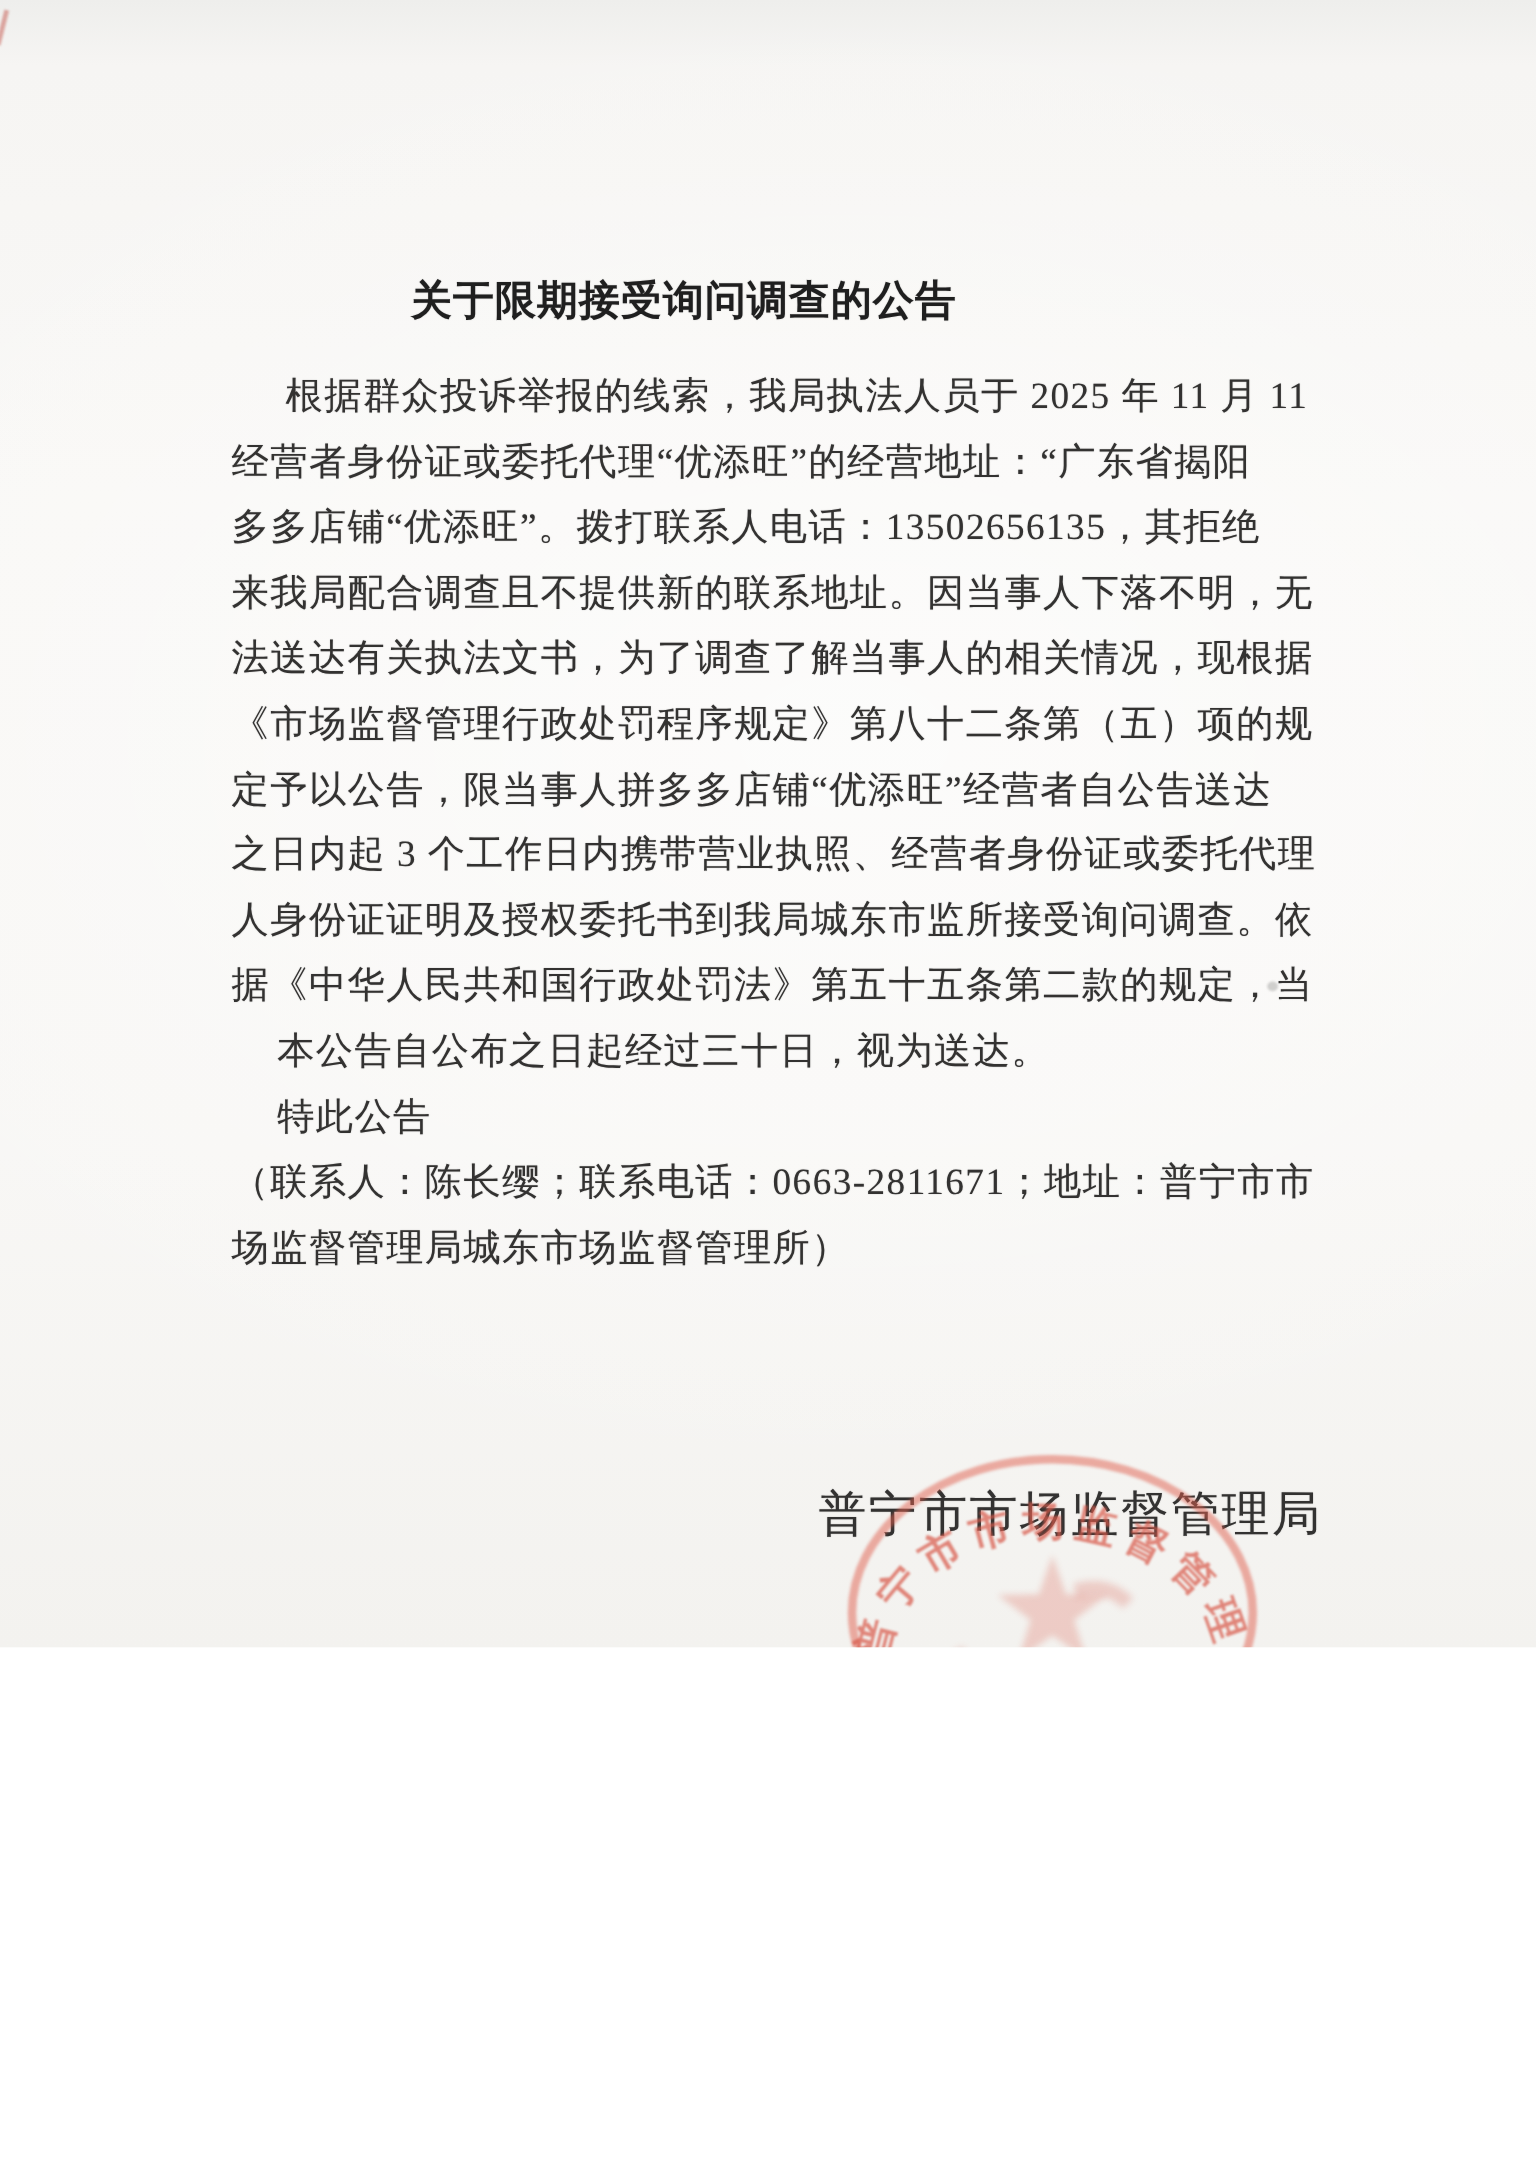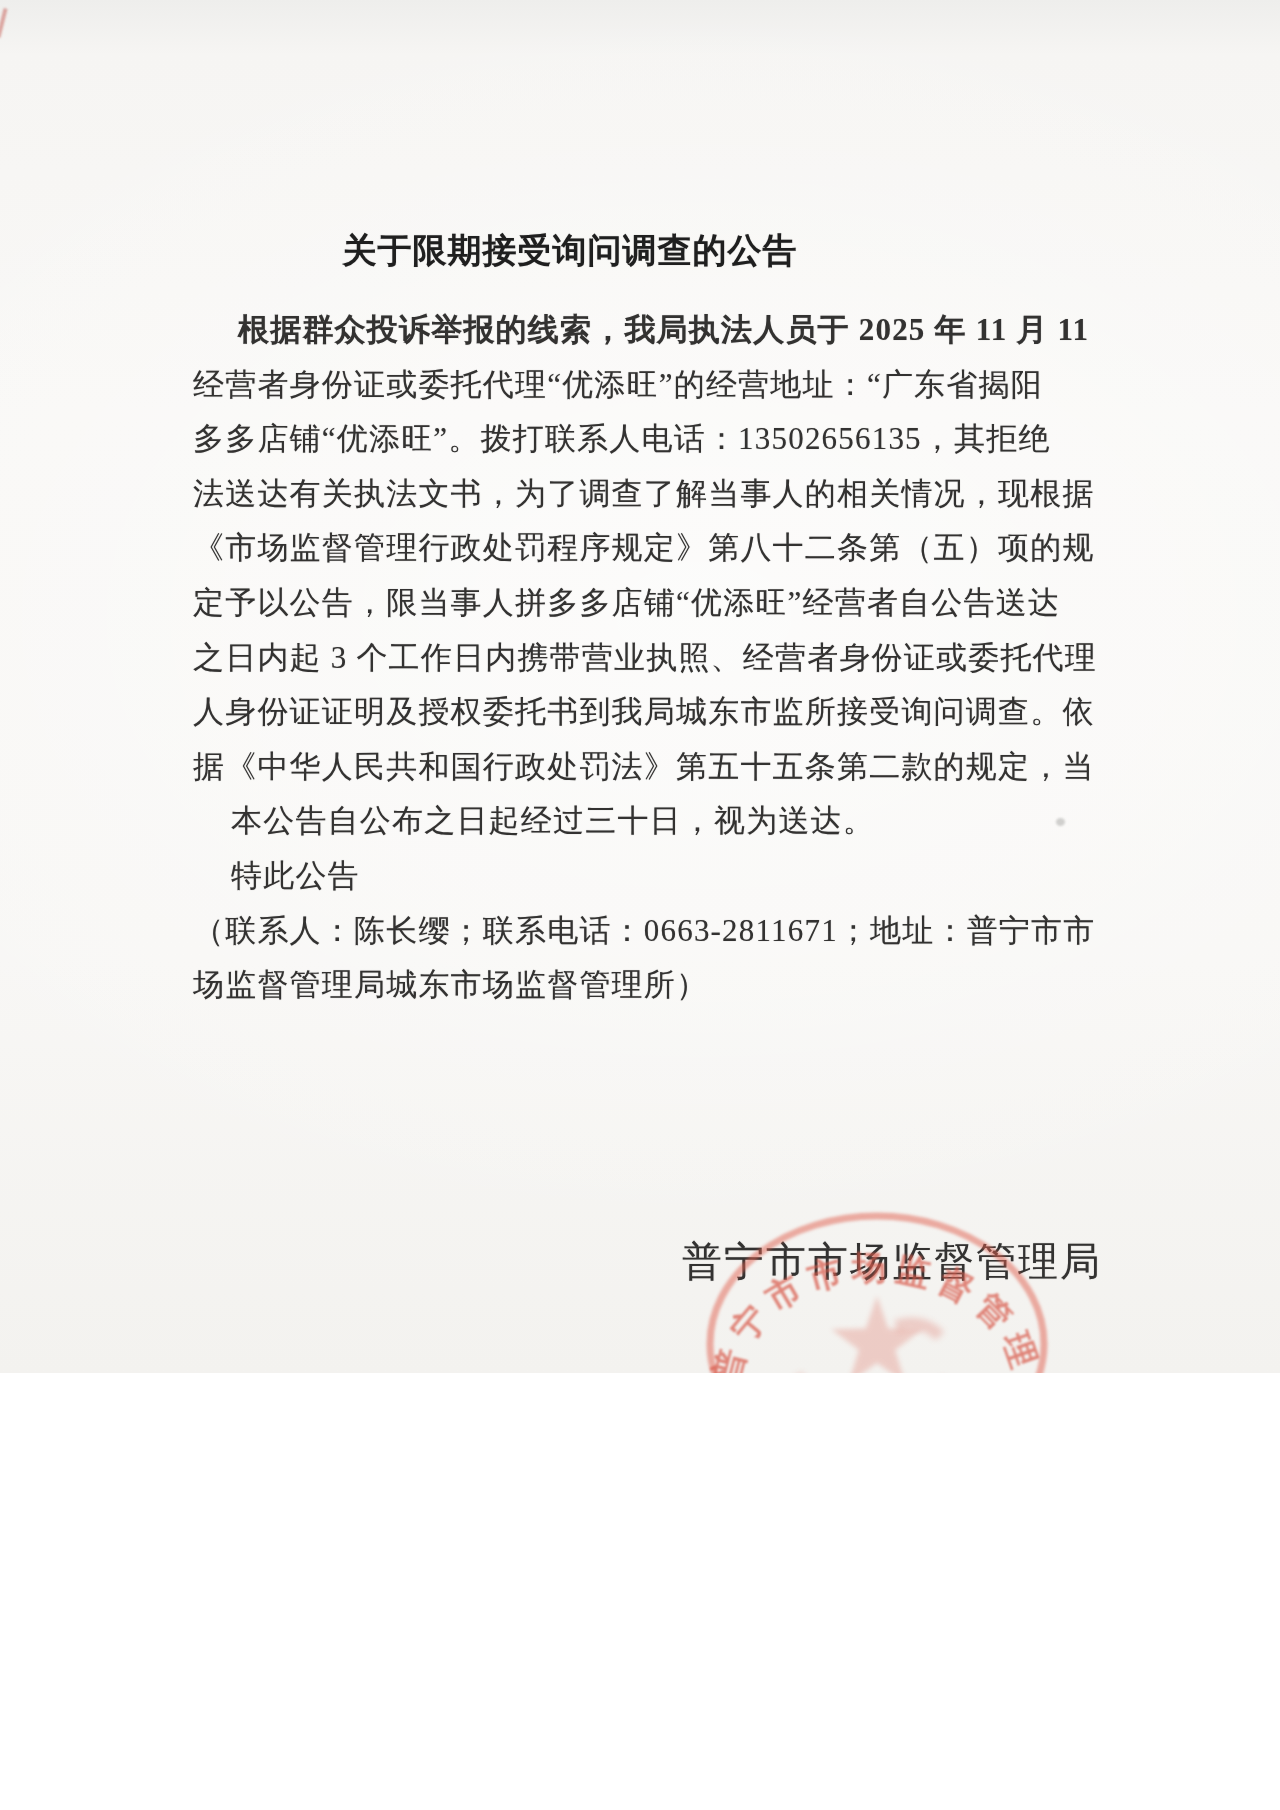--- a/index.html
+++ b/index.html
@@ -31,21 +31,21 @@
   }
   .ln{
     height:54.6px;
     line-height:54.6px;
     font-size:31px;
     letter-spacing:1.2px;
     color:#333231;
     text-shadow:0 0 1px rgba(55,55,55,.4);
     white-space:nowrap;
   }
-  .ind{ text-indent:45px;font-weight:bold; }
+  .ind{ text-indent:45px; }
   .ind2{ text-indent:38px; }
   .sig{
     position:absolute;
     left:682px; top:1237px; width:326px;
     text-align:center;
     font-size:40px;
     letter-spacing:2px;
     line-height:50px;
     color:#333231;
     text-shadow:0 0 1px rgba(55,55,55,.4);
@@ -89,20 +89,21 @@
 <body>
 
 <div class="page">
 
   <div class="title">关于限期接受询问调查的公告</div>
 
   <div class="body-block">
     <div class="ln ind">根据群众投诉举报的线索，我局执法人员于 2025 年 11 月 11</div>
     <div class="ln">经营者身份证或委托代理“优添旺”的经营地址：“广东省揭阳</div>
     <div class="ln">多多店铺“优添旺”。拨打联系人电话：13502656135，其拒绝</div>
+    <div class="ln">来我局配合调查且不提供新的联系地址。因当事人下落不明，无</div>
     <div class="ln">法送达有关执法文书，为了调查了解当事人的相关情况，现根据</div>
     <div class="ln">《市场监督管理行政处罚程序规定》第八十二条第（五）项的规</div>
     <div class="ln">定予以公告，限当事人拼多多店铺“优添旺”经营者自公告送达</div>
     <div class="ln">之日内起 3 个工作日内携带营业执照、经营者身份证或委托代理</div>
     <div class="ln">人身份证证明及授权委托书到我局城东市监所接受询问调查。依</div>
     <div class="ln">据《中华人民共和国行政处罚法》第五十五条第二款的规定，当</div>
     <div class="ln ind2">本公告自公布之日起经过三十日，视为送达。</div>
     <div class="ln ind2">特此公告</div>
     <div class="ln">（联系人：陈长缨；联系电话：0663-2811671；地址：普宁市市</div>
     <div class="ln">场监督管理局城东市场监督管理所）</div>

